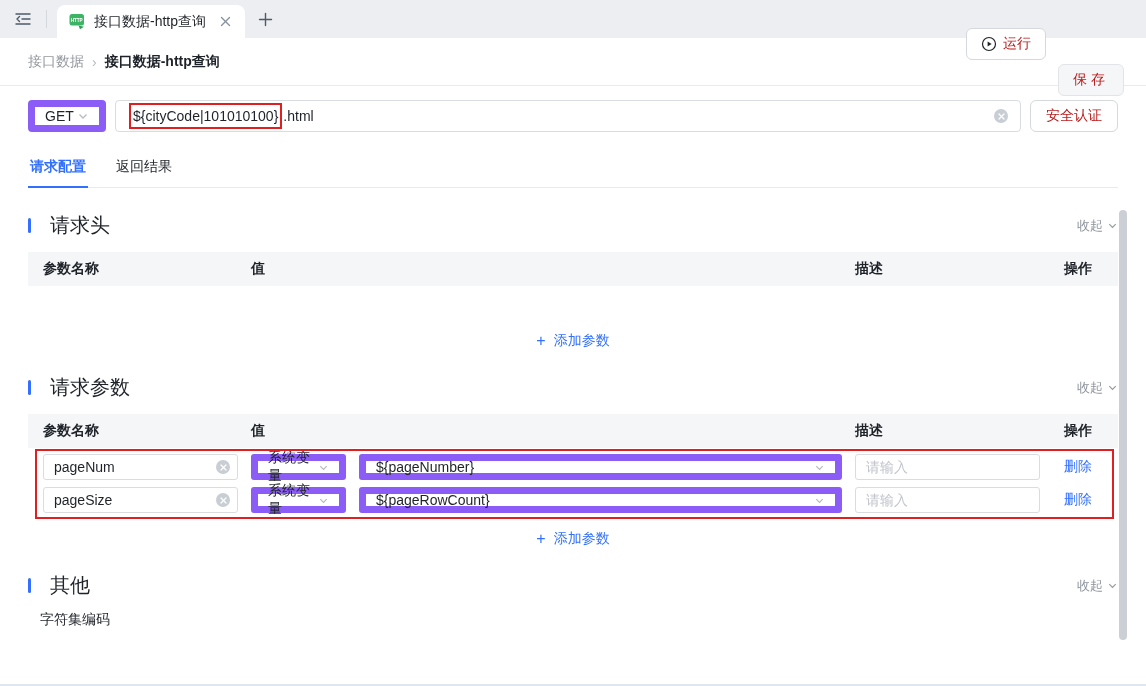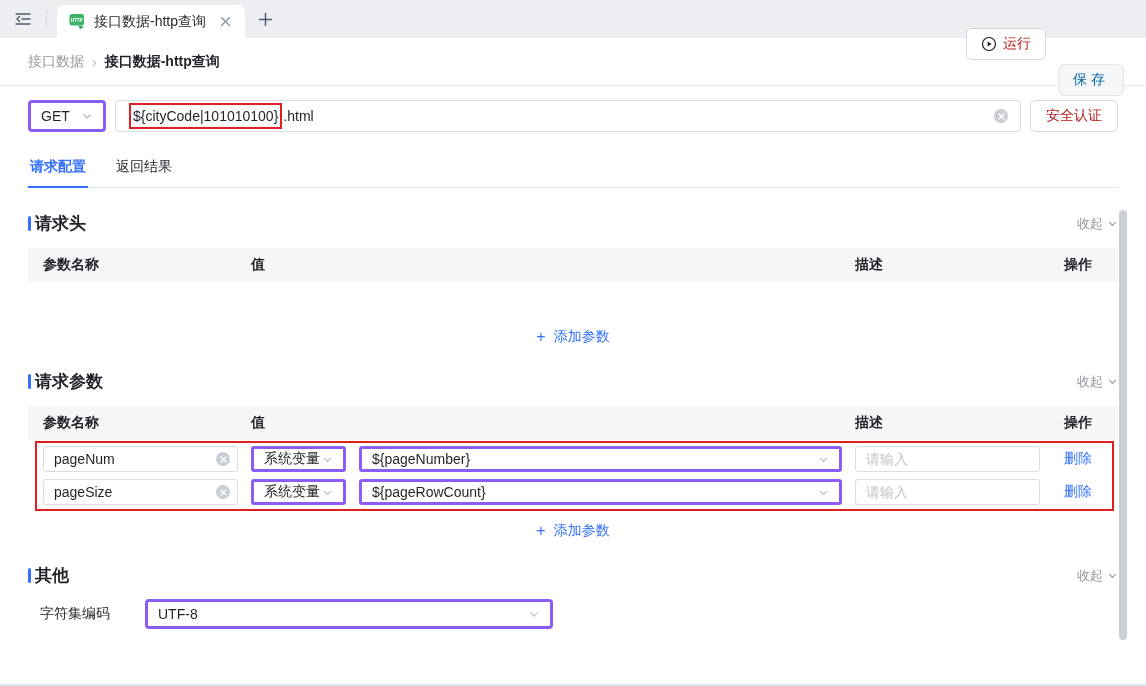--- a/index.html
+++ b/index.html
@@ -19,42 +19,42 @@
   
   .page-header { height:48px; border-bottom:1px solid #e8eaee; display:flex; align-items:center;
     justify-content:space-between; padding:0 22px 0 28px; background:#fff; }
   .crumbs { display:flex; align-items:center; gap:8px; }
   .crumb-root { color:#9499a0; cursor:pointer; }
   .crumb-sep { color:#b6bac1; font-size:14px; }
   .crumb-cur { color:#1f2329; font-weight:bold; }
   .actions { display:flex; gap:12px; }
   .btn { height:32px; padding:0 14px; border:1px solid #d5d8dd; border-radius:6px; background:#fff;
     display:flex; align-items:center; gap:6px; font-size:14px; color:#b91c1c; cursor:pointer; }
-  .btn.disabled { background:#f5f6f7; border-color:#e2e4e8; color:#0369a1; letter-spacing:4px;margin-top:36px; }
+  .btn.disabled { background:#f5f6f7; border-color:#e2e4e8; color:#b91c1c; letter-spacing:4px;margin-top:36px; }
 
   
   .content { padding:0 28px; }
 
   .url-row { display:flex; margin-top:14px; gap:9px; }
-  .select { border:3px solid #8b5cf6; border-radius:4px; height:32px; display:flex; align-items:center;
+  .select { border:7px solid #8b5cf6; border-radius:4px; height:32px; display:flex; align-items:center;
     justify-content:space-between; padding:0 10px; background:#fff; cursor:pointer; }
   .method-select { width:78px; }
   .url-input { flex:1; border:1px solid #d9dce1; border-radius:4px; height:32px; display:flex;
     align-items:center; padding:0 12px; white-space:nowrap; overflow:hidden; }
   .url-token { border:2px solid #e02020; padding:3px 2px; margin:8px 1px; display:inline-block; }
   .clear-ic { margin-left:auto; width:14px; height:14px; border-radius:50%; background:#c9cdd4;
     display:flex; align-items:center; justify-content:center; flex:0 0 auto; cursor:pointer; }
   .auth-btn { width:88px; justify-content:center; }
 
   .view-tabs { margin-top:20px; border-bottom:1px solid #e8eaee; display:flex; gap:26px; }
   .vtab { padding:6px 2px 10px; cursor:pointer; color:#1f2329; }
   .vtab.active { color:#3370ff; font-weight:bold; border-bottom:2px solid #3370ff; margin-bottom:-1px; }
 
   .sec-head { display:flex; align-items:center; justify-content:space-between; margin-top:24px; }
-  .sec-title { display:flex; align-items:center; gap:4px; font-size:17px; font-weight:bold; }
+  .sec-title { display:flex; align-items:center; gap:19px; font-size:20px; font-weight:normal; }
   .sec-bar { width:3px; height:15px; background:#3370ff; border-radius:2px; }
   .collapse-link { color:#8f959e; font-size:13px; display:flex; align-items:center; gap:4px; cursor:pointer; }
 
   .tbl-header { margin-top:13px; height:34px; background:#f5f6f8; display:grid;
     grid-template-columns:195px 95px 1fr 185px 50px; gap:0 13px; align-items:center;
     padding:0 15px; font-weight:bold; }
   .tbl-header .center { text-align:center; }
 
   .add-link { display:flex; justify-content:center; align-items:center; gap:8px; color:#3370ff;
     cursor:pointer; }
@@ -311,27 +311,19 @@
       <span>
         <svg width="11" height="11" viewBox="0 0 12 12" fill="none" stroke="#9499a0" stroke-width="1.3">
             <path d="M2.5 4.5 L6 8 L9.5 4.5"></path>
           </svg>
       </span>
     </div>
   </div>
 
   <div class="other-row">
     <span class="other-label">字符集编码</span>
-    <div class="select charset-select">
-      <span>UTF-8</span>
-      <span>
-        <svg width="12" height="12" viewBox="0 0 12 12" fill="none" stroke="#c3c7cd" stroke-width="1.3">
-            <path d="M2.5 4.5 L6 8 L9.5 4.5"></path>
-          </svg>
-      </span>
-    </div>
   </div>
 
 
 </div>
 
 <div class="scroll-thumb"></div>
 <div class="bottom-edge"></div>
 
 </body></html>

